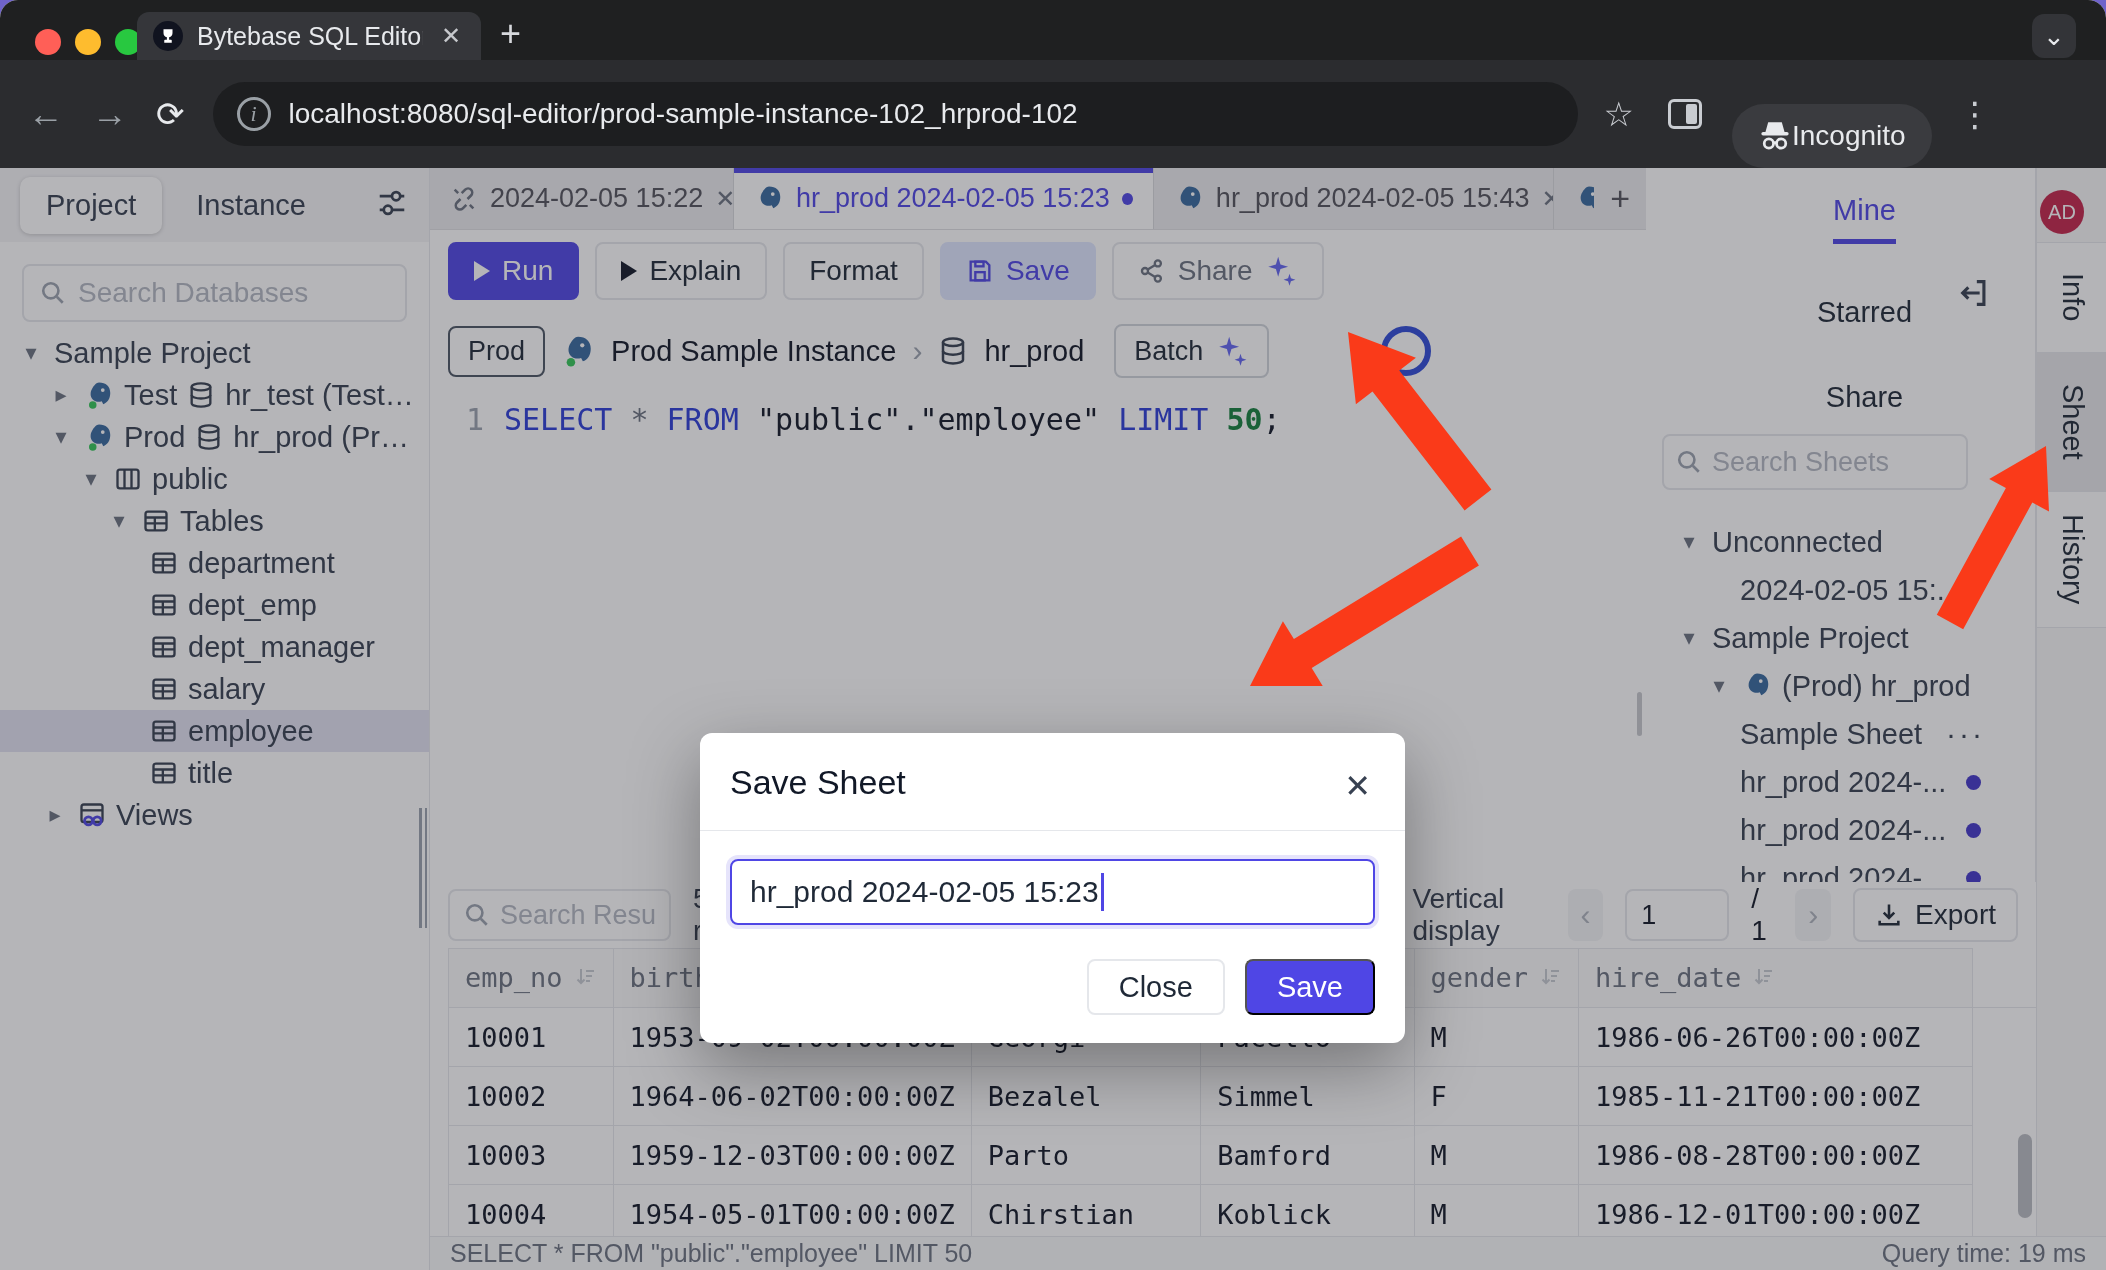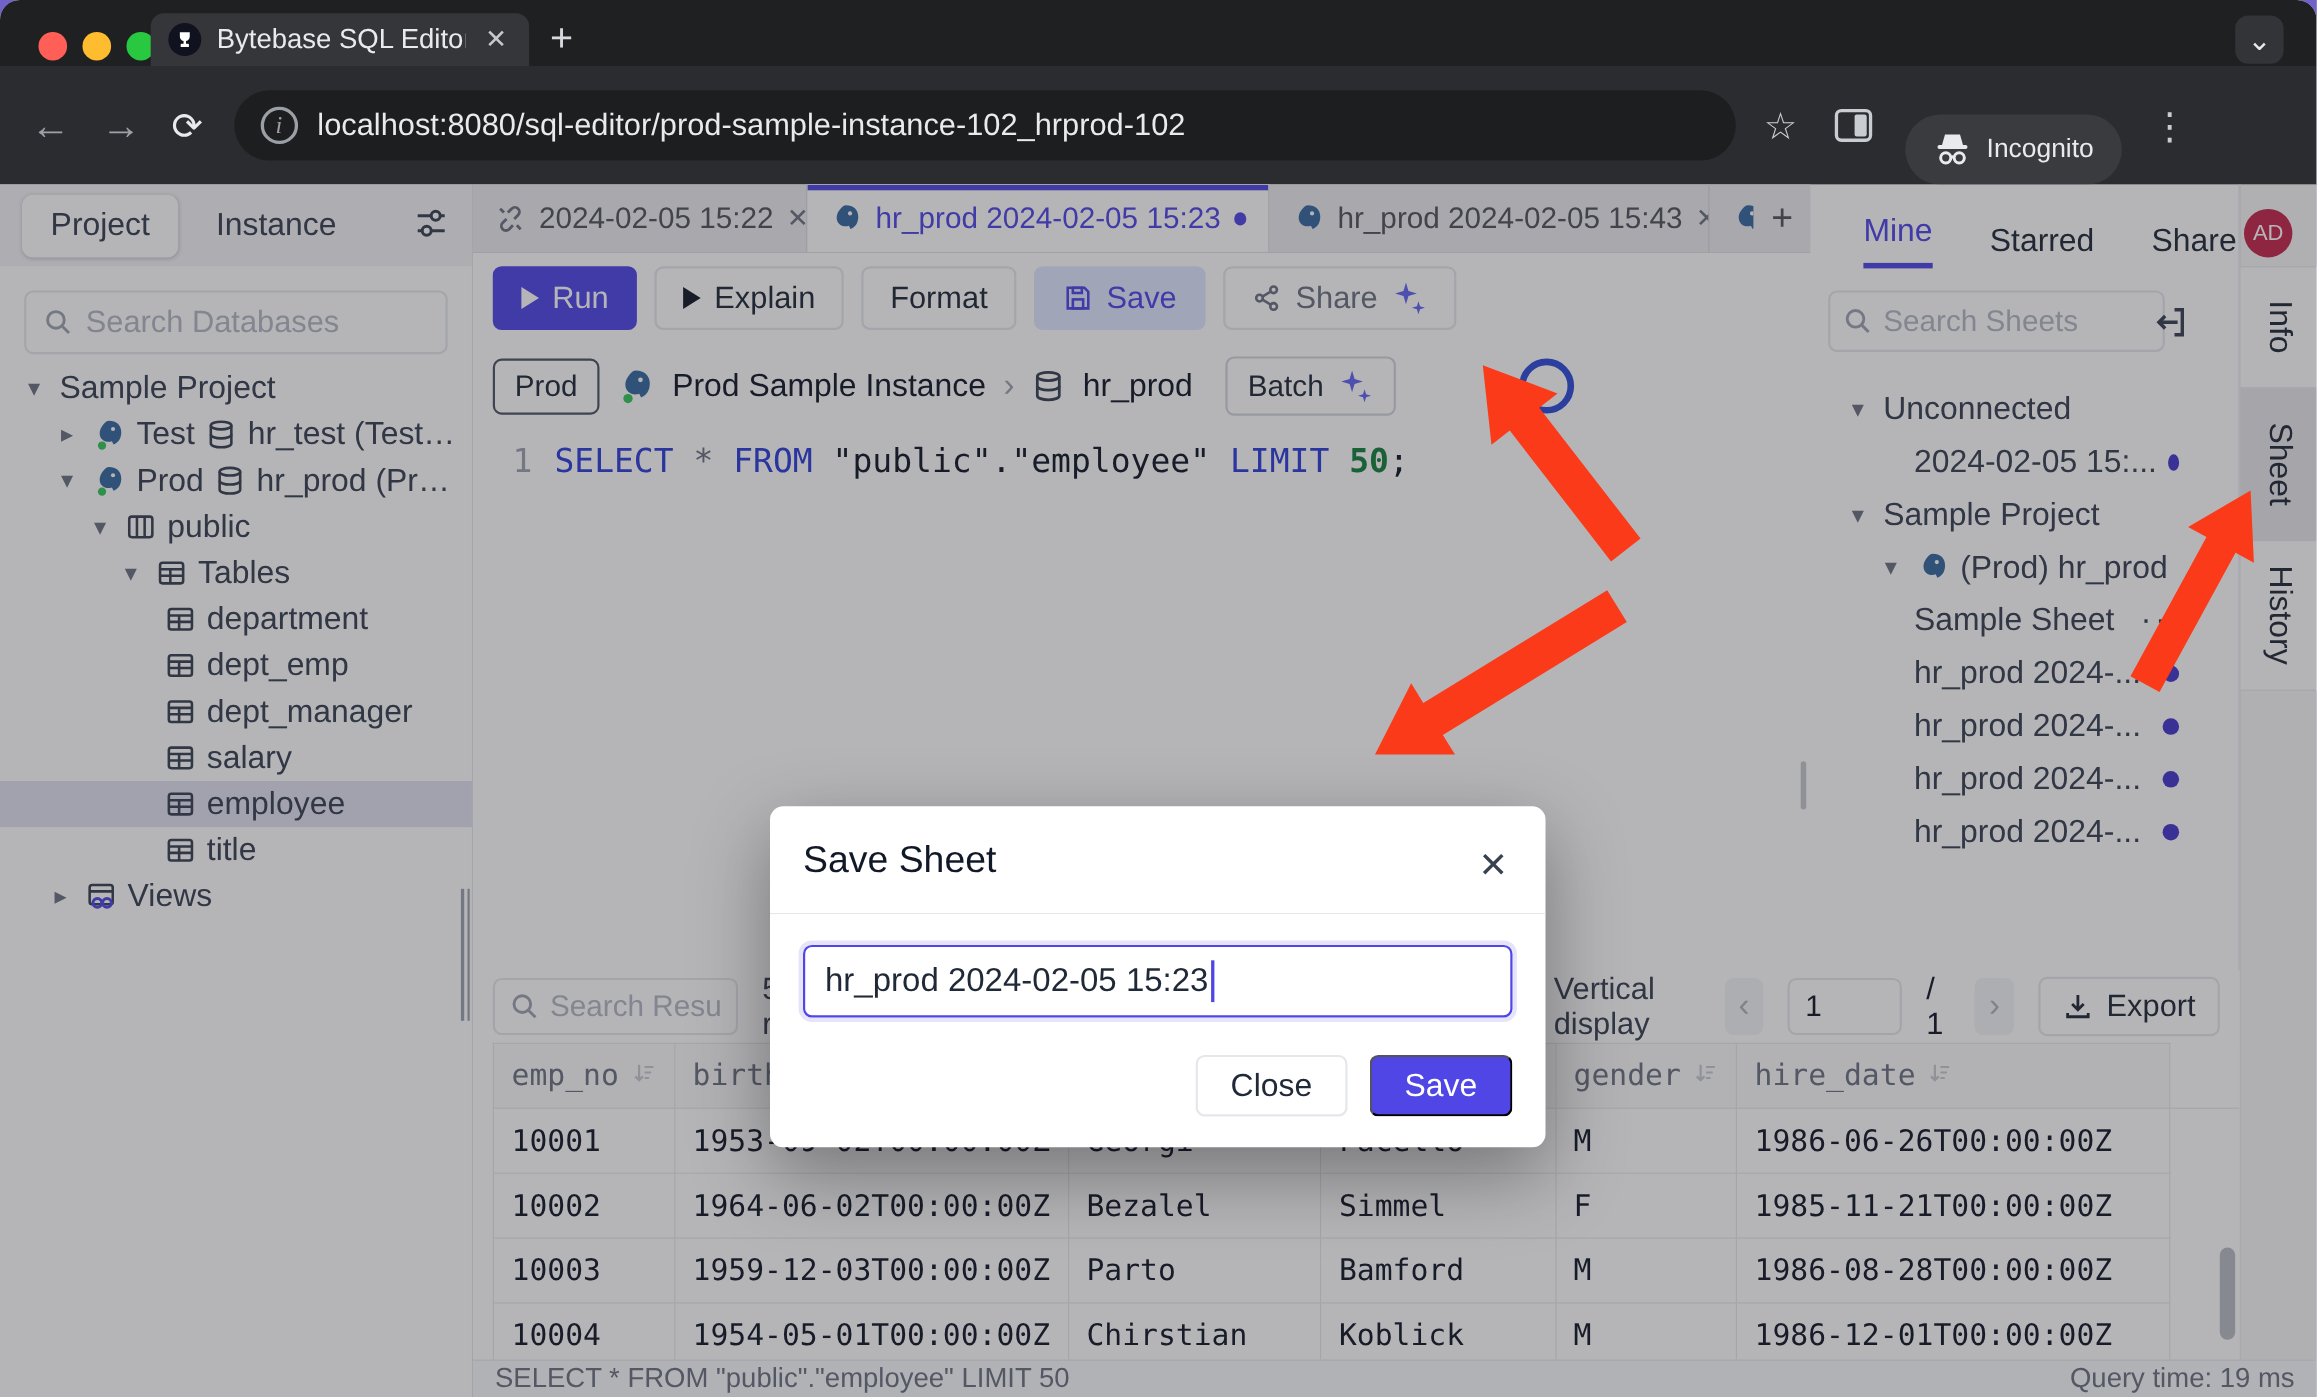--- a/index.html
+++ b/index.html
@@ -23,21 +23,21 @@
 
   .btoolbar { position:relative; height:108px; background:#2b2c2f; display:flex; align-items:center; }
   .navbtn { color:#9aa0a6; font-size:36px; margin-left:28px; }
   .navbtn.reload { color:#e8eaed; font-size:34px; }
   .urlpill { margin-left:28px; width:1365px; height:64px; background:#1d1e20; border-radius:32px; display:flex; align-items:center; padding:0 24px; gap:18px; }
   .infoicon { width:34px; height:34px; border:3px solid #9aa0a6; border-radius:50%; color:#9aa0a6; font-size:22px; display:flex; align-items:center; justify-content:center; font-style:italic; font-family:"Liberation Serif", serif; }
   .urltext { color:#e8eaed; font-size:28px; white-space:nowrap; }
   .staricon { color:#c9ccd1; font-size:34px; margin-left:26px; }
   .panelicon { width:34px; height:30px; border:3px solid #c9ccd1; border-radius:6px; margin-left:34px; position:relative; }
   .panelicon::after { content:""; position:absolute; right:2px; top:2px; bottom:2px; width:11px; background:#c9ccd1; border-radius:2px; }
-  .incog { margin-left:30px; height:64px; background:#3a3b3f; border-radius:32px; display:flex; align-items:center; gap:14px; padding:0 26px; color:#e8eaed; font-size:24px;margin-top:43px; }
+  .incog { margin-left:30px; height:64px; background:#3a3b3f; border-radius:32px; display:flex; align-items:center; padding:0 26px; color:#e8eaed; font-size:28px;margin-top:43px; }
   .menudots { color:#c9ccd1; font-size:34px; margin-left:26px; letter-spacing:2px; }
 
   
   .app { position:relative; width:2106px; height:1102px; background:#fff; }
 
   .dim { position:absolute; inset:0; background:rgba(38,38,46,.34); z-index:40; pointer-events:none; }
 
   
   .sidebar { position:absolute; left:0; top:0; width:430px; height:1102px; border-right:1px solid #e5e7eb; background:#fff; }
   .sb-head { height:74px; background:#f4f4f6; display:flex; align-items:center; padding:0 20px; gap:8px; }
@@ -79,21 +79,21 @@
   .batch { height:54px; border:2px solid #d1d5db; border-radius:8px; background:#fff; display:flex; align-items:center; gap:12px; padding:0 18px; font-size:27px; color:#1f2937; margin-left:14px; }
   .bluering { width:50px; height:50px; border:6px solid #2f4bd8; border-radius:50%; margin-left:96px; }
 
   .codearea { height:492px; background:#fff; display:flex; }
   .gutter { width:74px; text-align:right; padding-right:20px; color:#9ca3af; font-size:30px; padding-top:12px; }
   .codeline { font-size:30px; padding-top:12px; white-space:pre; color:#111827; }
   .kw { color:#2d3ed8; } .op { color:#6b7280; } .num { color:#15803d;font-weight:bold; }
 
   
   .spanel { position:absolute; left:1646px; top:0; width:390px; height:714px; background:#fff; border-right:1px solid #e5e7eb; }
-  .sp-tabs { display:flex; align-items:center; gap:52px; padding:26px 0 0 48px; font-size:29px; color:#1f2937; }
+  .sp-tabs { display:flex; align-items:center; gap:52px; padding:26px 0 0 48px; font-size:29px; color:#1f2937;flex-direction:column; }
   .sp-tab.active { color:#4f46e5; border-bottom:5px solid #4f46e5; padding-bottom:12px; }
   .sp-search { margin:20px 0 0 16px; width:306px; height:56px; border:2px solid #e5e7eb; border-radius:8px; display:flex; align-items:center; gap:10px; padding:16px 12px; }
   .sp-search input { border:0; outline:0; width:100%; font-size:27px; color:#374151; font-family:"Liberation Sans", sans-serif; }
   .sp-search input::placeholder { color:#b3b8c2; }
   .sp-import { position:absolute; right:44px; top:108px; }
   .sp-list { margin-top:28px; }
   .sprow { height:48px; display:flex; align-items:center; gap:10px; font-size:29px; color:#374151; white-space:nowrap; }
   .sprow .bdot { width:15px; height:15px; border-radius:50%; background:#4338ca; margin-left:auto; margin-right:54px; }
   .sprow .menu { margin-left:auto; margin-right:50px; color:#374151; font-size:30px; letter-spacing:3px; }
   .panel-handle { position:absolute; left:1637px; top:524px; width:5px; height:44px; background:#c7c9ce; border-radius:3px; z-index:5; }

